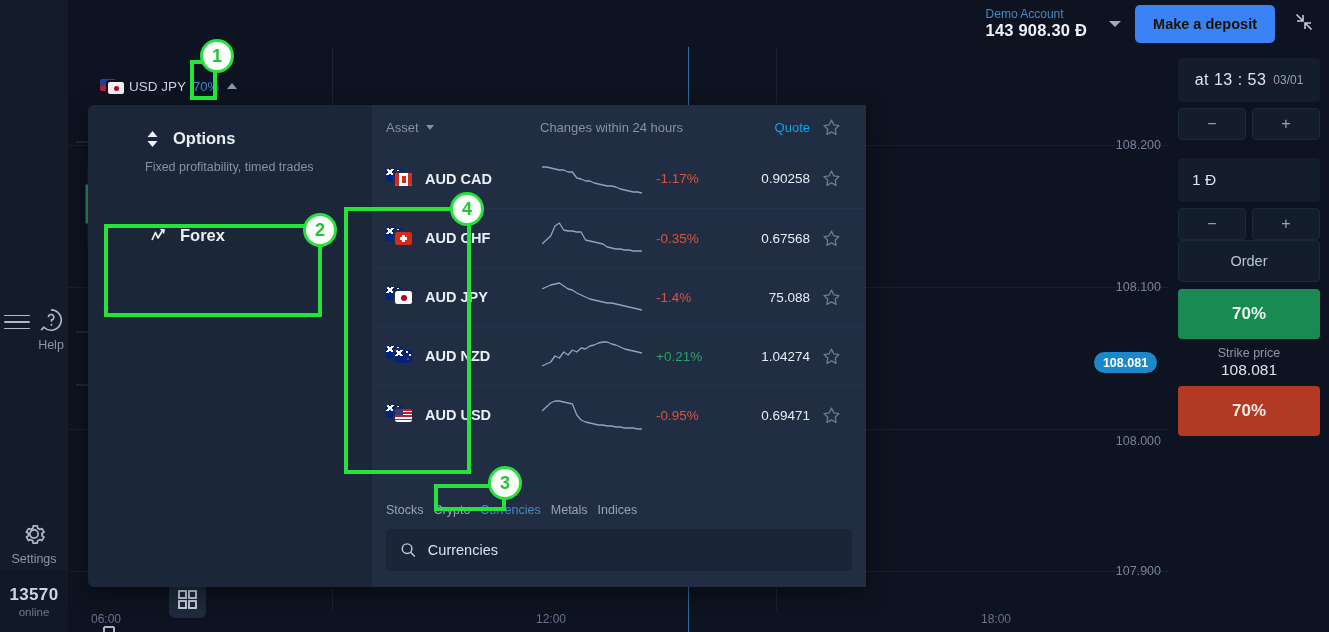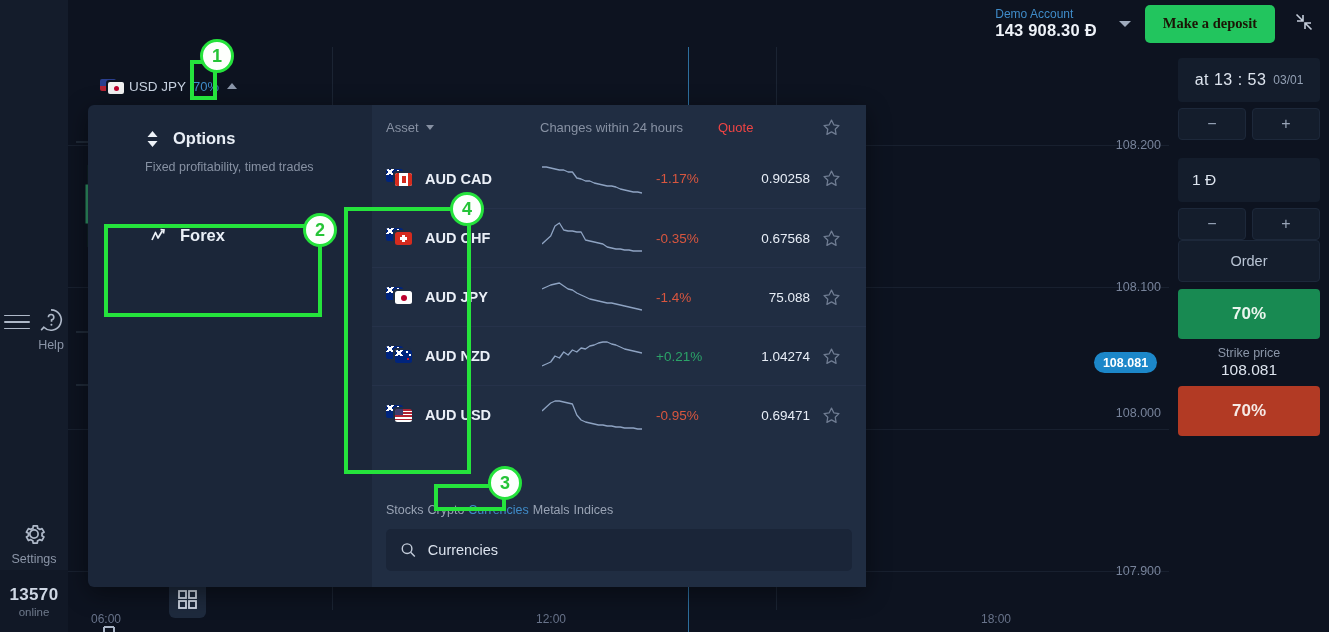--- a/index.html
+++ b/index.html
@@ -40,23 +40,23 @@
     background:#0d1320; z-index:25;
     display:flex; align-items:center; justify-content:flex-end;
   }
   #account-block{ display:flex; align-items:center; margin-right:14px; cursor:pointer; }
   #account-text{ text-align:left; }
   #account-type{ font-size:12px; color:#3f8bc8; line-height:14px; }
   #account-balance{ font-size:16.5px; font-weight:bold; color:#eef2f8; line-height:19px; letter-spacing:.2px; }
   #account-caret{ margin-left:22px; width:0;height:0;
     border-left:6px solid transparent;border-right:6px solid transparent;border-top:6px solid #9fabbd; }
   #deposit-btn{
-    background:#22c55e; color:#1b1405; font-weight:bold; font-size:14.5px;
+    background:#3b82f6; color:#1b1405; font-weight:bold; font-size:14.5px;
     border:0; border-radius:5px; padding:0 18px; height:38px; cursor:pointer;
-    font-family:Liberation Serif, serif;
+    font-family:Liberation Sans, sans-serif;
   }
   #fullscreen-btn{ margin:0 14px 0 18px; cursor:pointer; }
 
   
   #chart-area{ position:absolute; left:68px; top:47px; right:160px; bottom:0; background:#0d1320; }
   .price-grid{ position:absolute; left:0; right:0; height:1px; background:#18202f; }
   .price-lbl{ position:absolute; right:8px; font-size:12.5px; color:#77839a; transform:translateY(-50%); }
   .time-lbl{ position:absolute; bottom:6px; font-size:12px; color:#68738a; transform:translateX(-50%); }
   .vline{ position:absolute; top:0; bottom:22px; width:1px; background:#1b2433; }
   #expiry-line{ position:absolute; left:620px; top:0; bottom:0; width:1.4px; background:#2d6f9e; }
@@ -103,21 +103,21 @@
   #forex-title{ font-size:16.5px; font-weight:bold; color:#e9eef6; margin-left:11px; }
   #forex-sub{ font-size:12.5px; color:#8791a3; margin-top:9px; line-height:17px; }
 
   #panel-right{ flex:1; display:flex; flex-direction:column; background:#1e2troubleshoot; }
   #panel-right{ background:#202d42; }
   #asset-head{ display:flex; align-items:center; height:44px; padding:0 14px 0 14px; }
   #col-asset{ width:154px; display:flex; align-items:center; font-size:13px; color:#8791a3; cursor:pointer; }
   #col-asset-caret{ margin-left:7px; width:0;height:0;
     border-left:4.5px solid transparent;border-right:4.5px solid transparent;border-top:5px solid #8791a3;}
   #col-changes{ flex:1; font-size:13px; color:#8791a3; }
-  #col-quote{ width:92px; font-size:13px; color:#ef4444; }
+  #col-quote{ width:92px; text-align:right; font-size:13px; color:#0ea5e9; }
   #col-star{ width:42px; display:flex; justify-content:center; }
 
   #asset-list{ flex:1; overflow:hidden; }
   .asset-row{
     height:59px; display:flex; align-items:center; padding:0 14px;
     border-top:1px solid #26324a; cursor:pointer;
   }
   .asset-row:first-child{ border-top:none; }
   .ar-name{ width:154px; display:flex; align-items:center; }
   .flags{ position:relative; width:30px; height:20px; margin-right:9px; flex:none; }
@@ -125,21 +125,21 @@
   .flag.a{ left:0; top:0; }
   .flag.b{ left:9px; top:4px; box-shadow:-1px -1px 0 1px #202d42; }
   .ar-label{ font-size:14.5px; font-weight:bold; color:#eaeff7; }
   .ar-spark{ flex:1; display:flex; align-items:center; justify-content:center; gap:0; }
   .ar-pct{ width:74px; font-size:13.5px; text-align:left; padding-left:12px; }
   .neg{ color:#d8563f; }
   .pos{ color:#2ba368; }
   .ar-quote{ width:92px; text-align:right; font-size:13.5px; color:#e7edf6; }
   .ar-star{ width:42px; display:flex; justify-content:center; }
 
-  #cat-tabs{ display:flex; align-items:center; gap:4px; padding:10px 14px 8px 14px; }
+  #cat-tabs{ display:flex; align-items:center; gap:10px; padding:10px 14px 8px 14px; }
   .cat-tab{ font-size:12.5px; color:#99a3b4; cursor:pointer; }
   .cat-tab.active{ color:#3f8bc8; }
   #search-box{
     margin:4px 14px 16px 14px; height:42px; background:#1a2troubleshoot;
     border-radius:5px; display:flex; align-items:center; padding:0 14px;
   }
   #search-box{ background:#1a2538; }
   #search-input{
     background:transparent; border:0; outline:none; color:#dbe2ed;
     font-size:14.5px; margin-left:11px; width:100%;
@@ -228,21 +228,21 @@
 </div>
 
 <div id="chart-area">
   <div class="price-grid" style="top:98px"></div>
   <div class="price-grid" style="top:240px"></div>
   <div class="price-grid" style="top:382px"></div>
   <div class="price-grid" style="top:524px"></div>
 
   <div class="price-lbl" style="top:98px">108.200</div>
   <div class="price-lbl" style="top:240px">108.100</div>
-  <div class="price-lbl" style="top:366px">108.000</div>
+  <div class="price-lbl" style="top:394px">108.000</div>
   <div class="price-lbl" style="top:524px">107.900</div>
 
   <div class="vline" style="left:264px"></div>
   <div class="vline" style="left:708px"></div>
   <div id="expiry-line"></div>
 
   <div class="time-lbl" style="left:38px">06:00</div>
   <div class="time-lbl" style="left:483px">12:00</div>
   <div class="time-lbl" style="left:928px">18:00</div>
 

